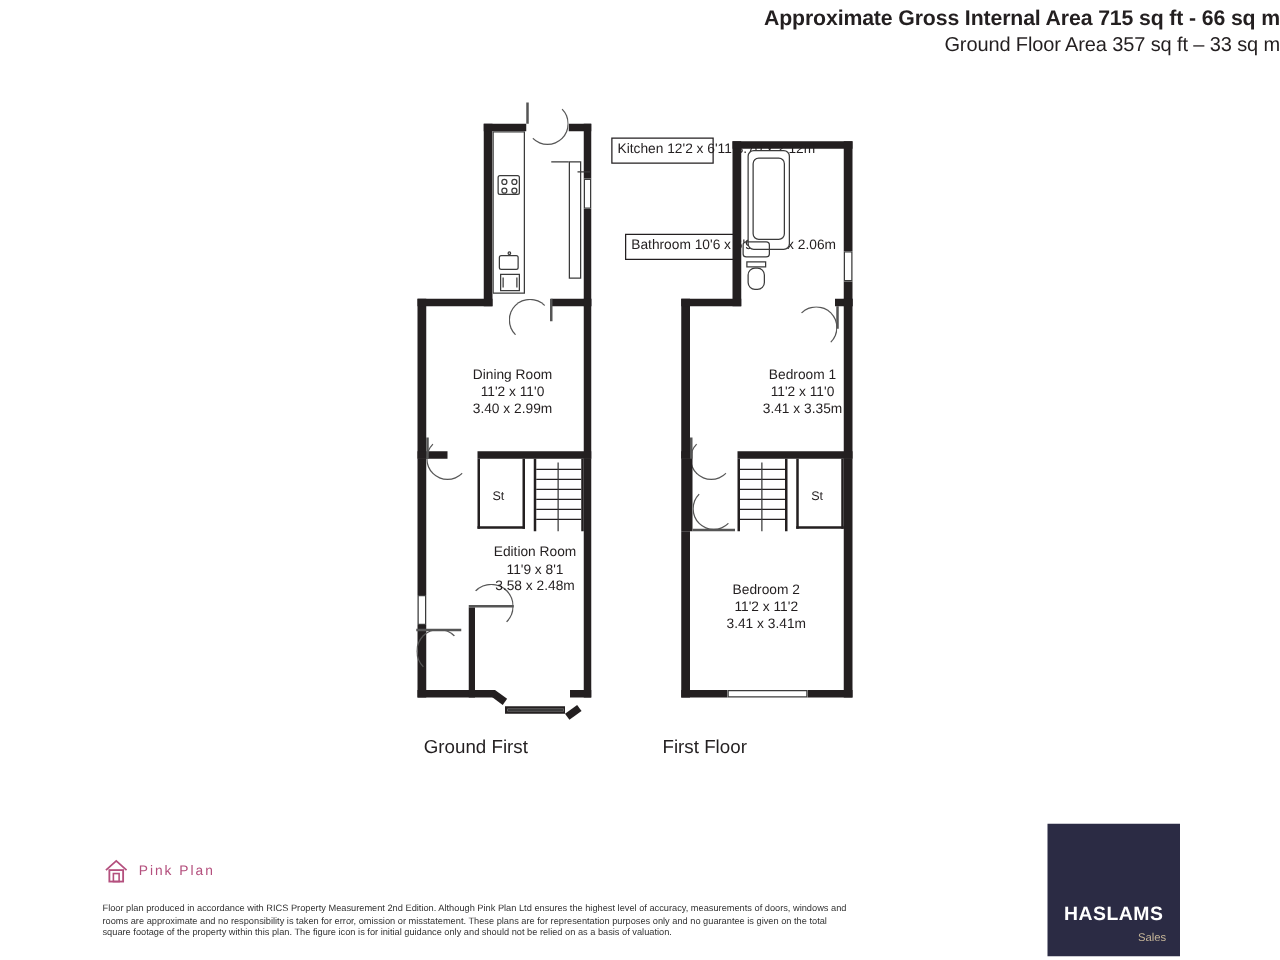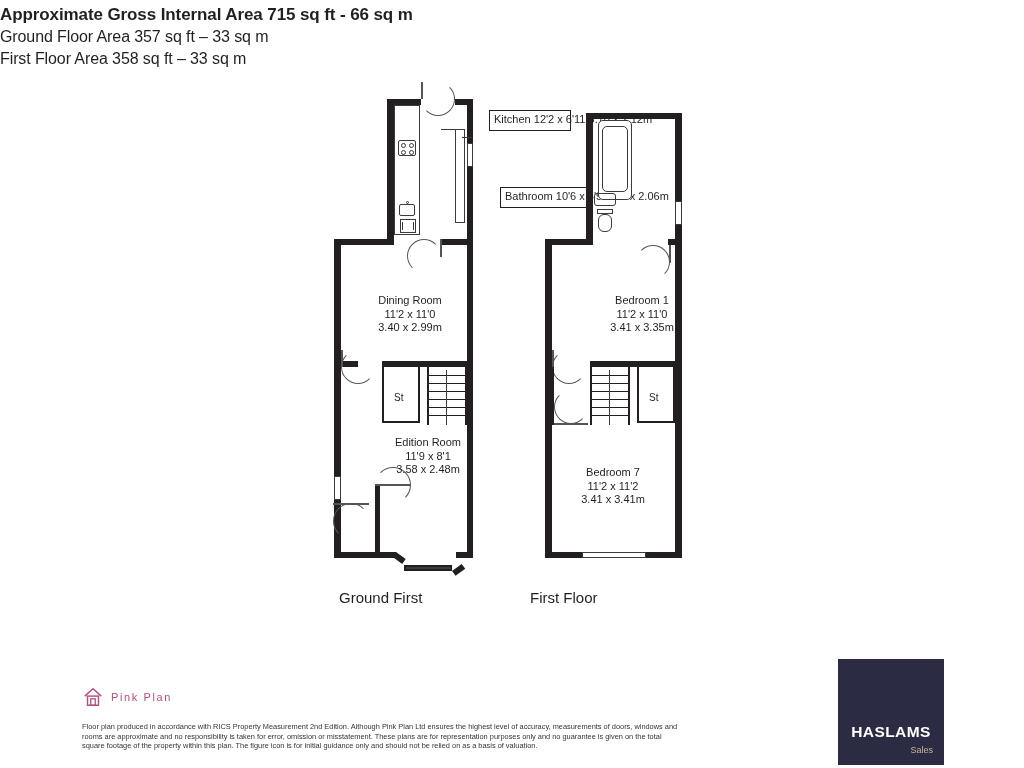--- a/index.html
+++ b/index.html
@@ -15,21 +15,21 @@
     color: #231f20;
     overflow: hidden;
   }
 
   
   .header {
     position: absolute;
     top: 0;
     left: 0;
     width: 1024px;
-    text-align: left;
+    text-align: right;
     padding-top: 4px;
   }
   .header .title {
     font-size: 17px;
     font-weight: bold;
     letter-spacing: -0.1px;
     line-height: 22px;
   }
   .header .sub {
     font-size: 16px;
@@ -168,21 +168,20 @@
     font-size: 9px;
     color: #c8b89a;
   }
 </style>
 </head>
 <body>
 
 <div class="header">
   <div class="title">Approximate Gross Internal Area 715 sq ft - 66 sq m</div>
   <div class="sub">Ground Floor Area 357 sq ft – 33 sq m</div>
-  <div class="sub">First Floor Area 358 sq ft – 33 sq m</div>
 </div>
 
 <div class="plan">
 
   <div class="wall" style="left:387px; top:99px; width:7px; height:146px;"></div>
   <div class="wall" style="left:387px; top:99px; width:34px; height:6px;"></div>
   <div class="wall" style="left:455px; top:99px; width:18px; height:6px;"></div>
   <div class="wall" style="left:467px; top:99px; width:6px; height:44px;"></div>
   <div class="wall" style="left:467px; top:167px; width:6px; height:78px;"></div>
 
@@ -333,21 +332,21 @@
   <div class="arc" style="left:554px; top:390px; width:34px; height:34px; border-color:#555; border-top-color:transparent; border-right-color:transparent;"></div>
   <div class="thinwall" style="left:554px; top:423px; width:34px; height:1.5px; background:#555;"></div>
 
   <div class="wall" style="left:545px; top:425px; width:7px; height:133px;"></div>
   <div class="wall" style="left:675px; top:367px; width:7px; height:191px;"></div>
   <div class="wall" style="left:545px; top:552px; width:37px; height:6px;"></div>
   <div class="wall" style="left:646px; top:552px; width:36px; height:6px;"></div>
   <div class="fixline" style="left:582px; top:552px; width:64px; height:6px;"></div>
 
   <div class="label" style="left:553px; top:466px; width:120px;">
-    <span class="nm">Bedroom 7</span>
+    <span class="nm">Bedroom 2</span>
     <span class="d1">11'2 x 11'2</span>
     <span class="d2">3.41 x 3.41m</span>
   </div>
 
   <div class="floorname" style="left:530px; top:589px;">First Floor</div>
 </div>
 
 <div class="footer-logo">
   <svg width="22" height="22" viewBox="0 0 24 24">
     <path d="M3 11 L12 3 L21 11" fill="none" stroke="#b4507e" stroke-width="1.6"></path>

